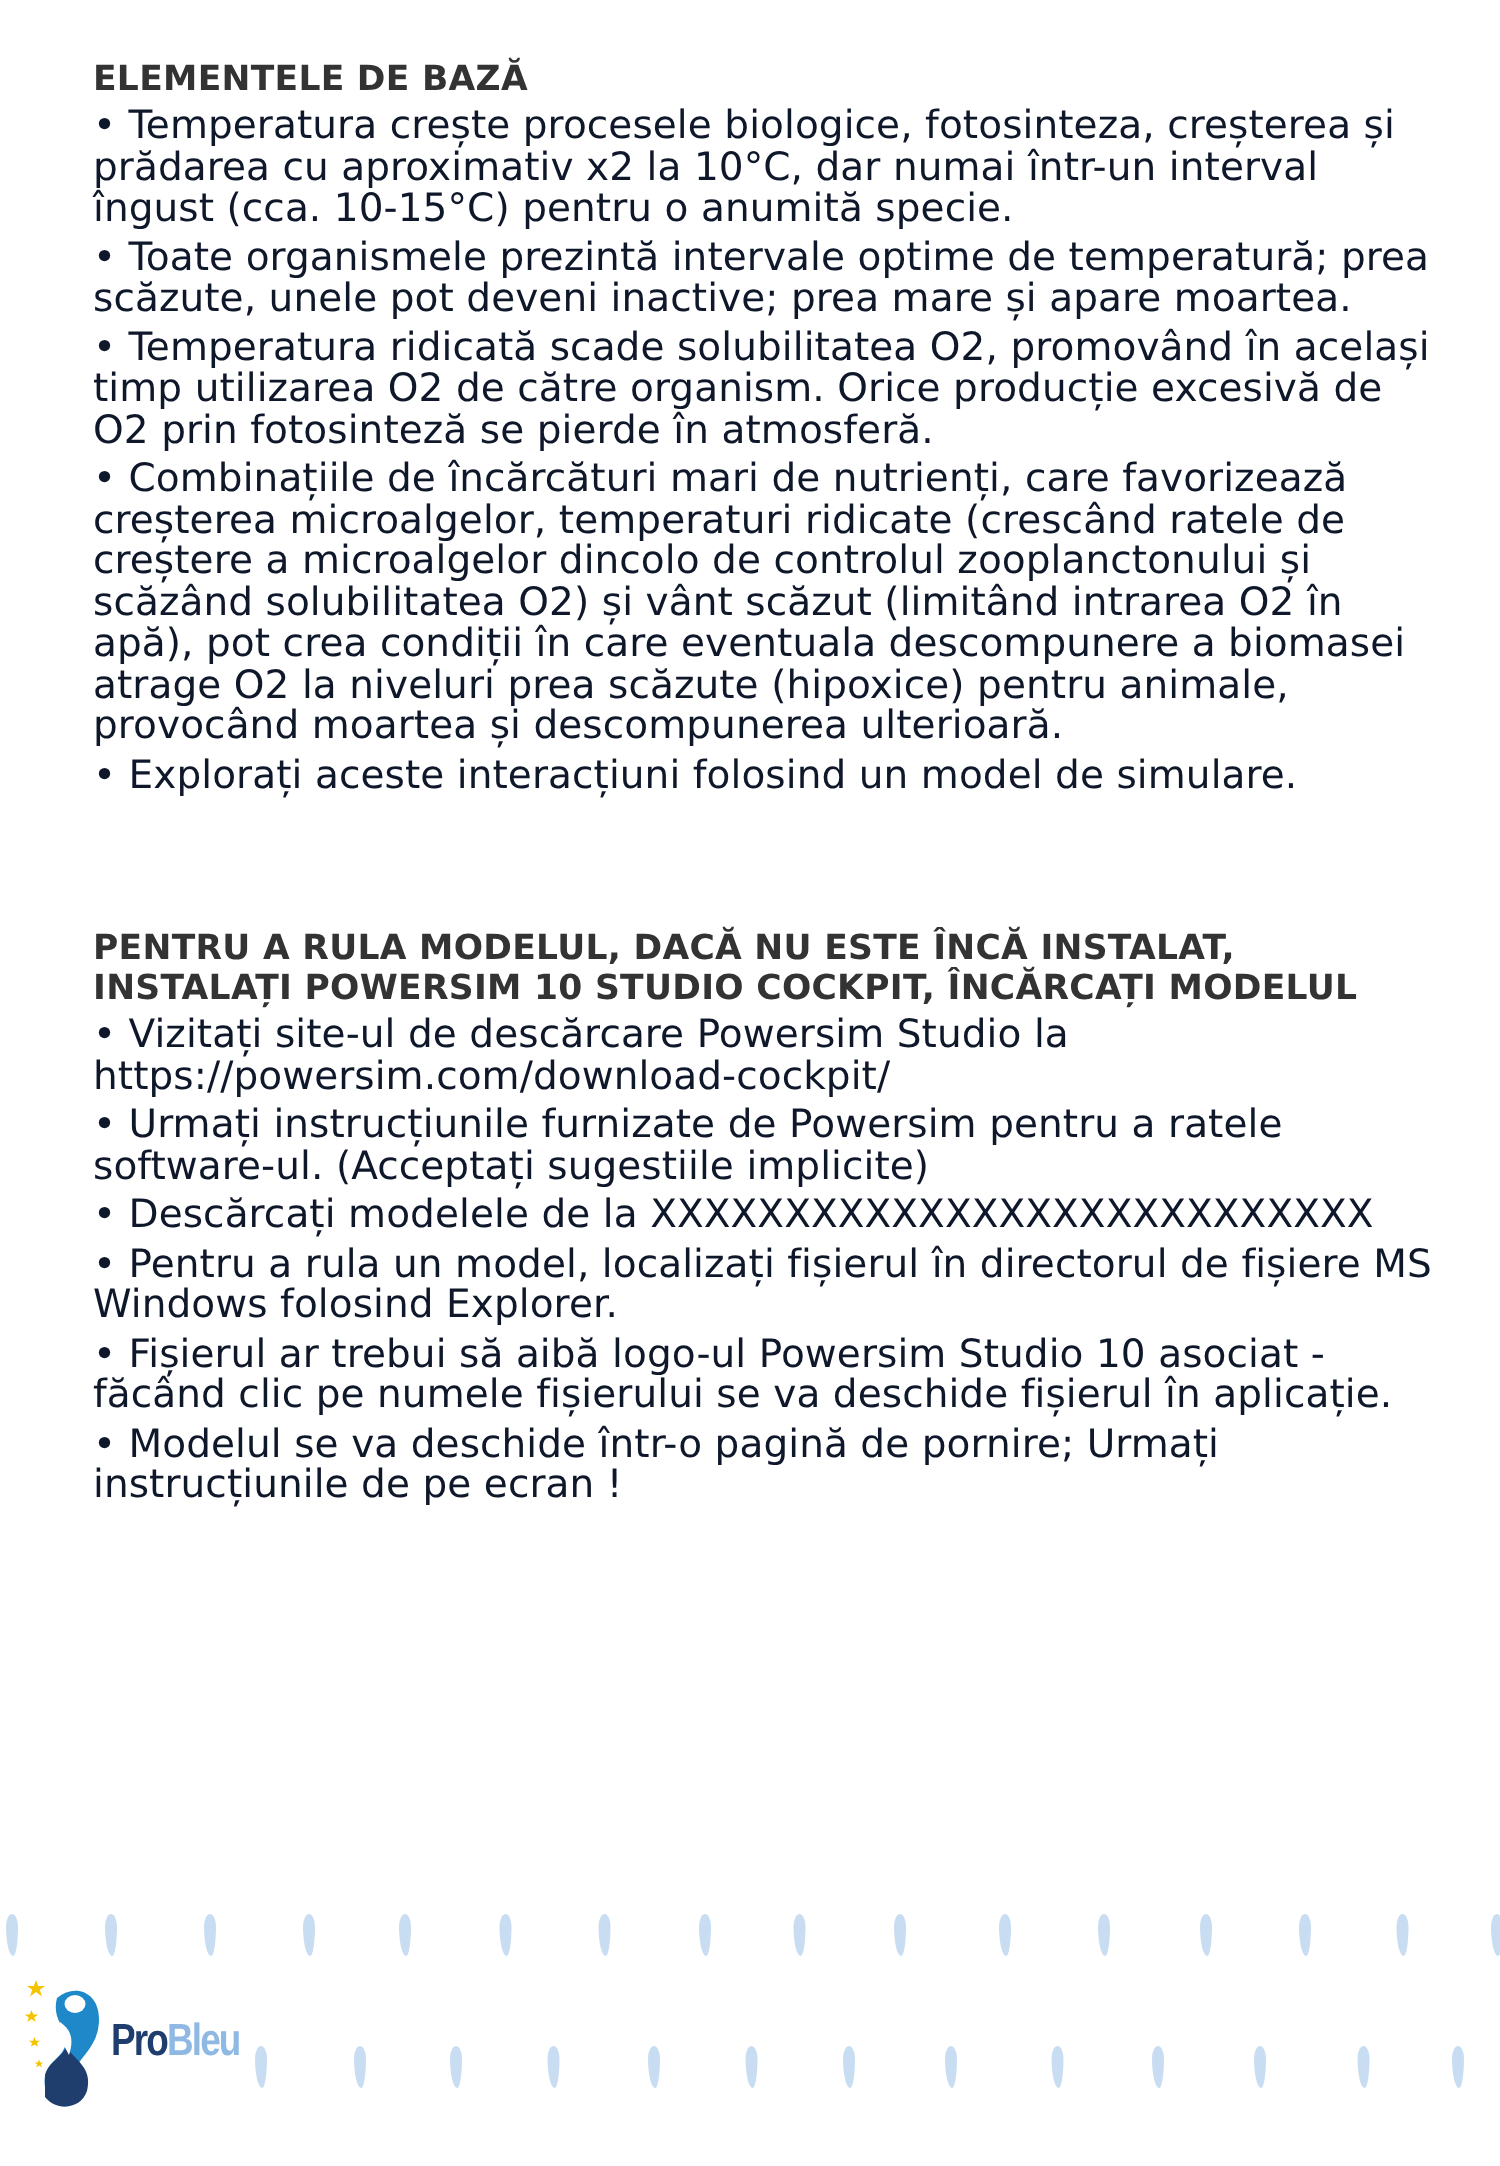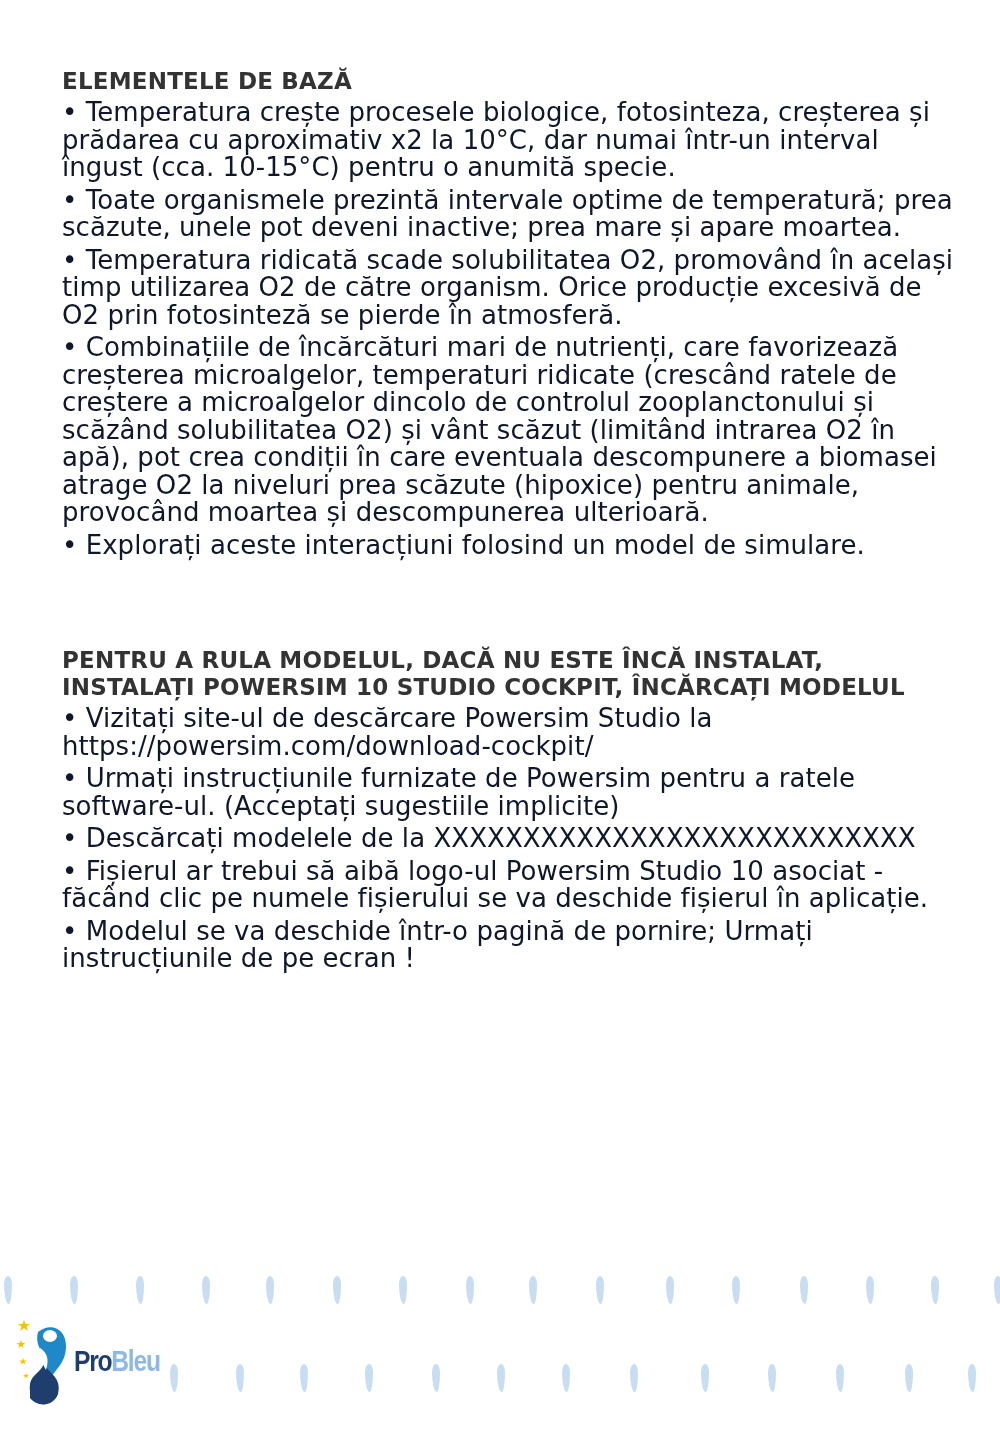--- a/index.html
+++ b/index.html
@@ -1,20 +1,20 @@
 <!DOCTYPE html>
 <html><head>
   <meta charset="utf-8">
   <style>
     html, body { margin: 0; padding: 0; background: #ffffff; }
     body {
       width: 1000px; height: 1444px; position: relative; overflow: hidden;
       font-family: "DejaVu Sans", sans-serif; color: #333333;
     }
-    .content { position: absolute; left: 62px; top: 68px; width: 900px; }
+    .content { position: absolute; left: 62px; top: 40px; width: 900px; }
     h2 {
       font-family: "DejaVu Sans", sans-serif; font-weight: bold;
       font-size: 23px; line-height: 27px; margin: 0 0 4px 0; color: #333333;
       letter-spacing: 0.2px;
     }
     .section2 { margin-top: 88px; }
     .bullet {
       font-size: 26px; line-height: 27.5px; margin: 0 0 5px 0; color: #0f172a;
       letter-spacing: 0.05px;
     }
@@ -43,20 +43,21 @@
     <p class="bullet">• Temperatura ridicată scade solubilitatea O2, promovând în același timp utilizarea O2 de către organism. Orice producție excesivă de O2 prin fotosinteză se pierde în atmosferă.</p>
     <p class="bullet">• Combinațiile de încărcături mari de nutrienți, care favorizează creșterea microalgelor, temperaturi ridicate (crescând ratele de creștere a microalgelor dincolo de controlul zooplanctonului și scăzând solubilitatea O2) și vânt scăzut (limitând intrarea O2 în apă), pot crea condiții în care eventuala descompunere a biomasei atrage O2 la niveluri prea scăzute (hipoxice) pentru animale, provocând moartea și descompunerea ulterioară.</p>
     <p class="bullet">• Explorați aceste interacțiuni folosind un model de simulare.</p>
   </section>
 
   <section class="section2">
     <h2>PENTRU A RULA MODELUL, DACĂ NU ESTE ÎNCĂ INSTALAT, INSTALAȚI POWERSIM 10 STUDIO COCKPIT, ÎNCĂRCAȚI MODELUL</h2>
     <p class="bullet">• Vizitați site-ul de descărcare Powersim Studio la https://powersim.com/download-cockpit/</p>
     <p class="bullet">• Urmați instrucțiunile furnizate de Powersim pentru a ratele software-ul. (Acceptați sugestiile implicite)</p>
     <p class="bullet">• Descărcați modelele de la XXXXXXXXXXXXXXXXXXXXXXXXXXX</p>
+    <p class="bullet">• Pentru a rula un model, localizați fișierul în directorul de fișiere MS Windows folosind Explorer.</p>
     <p class="bullet">• Fișierul ar trebui să aibă logo-ul Powersim Studio 10 asociat - făcând clic pe numele fișierului se va deschide fișierul în aplicație.</p>
     <p class="bullet">• Modelul se va deschide într-o pagină de pornire; Urmați instrucțiunile de pe ecran !</p>
   </section>
 </div>
 
 <div class="footer">
 
   <span class="drop" style="left:4px;top:16px"></span>
   <span class="drop" style="left:70px;top:16px"></span>
   <span class="drop" style="left:136px;top:16px"></span>

